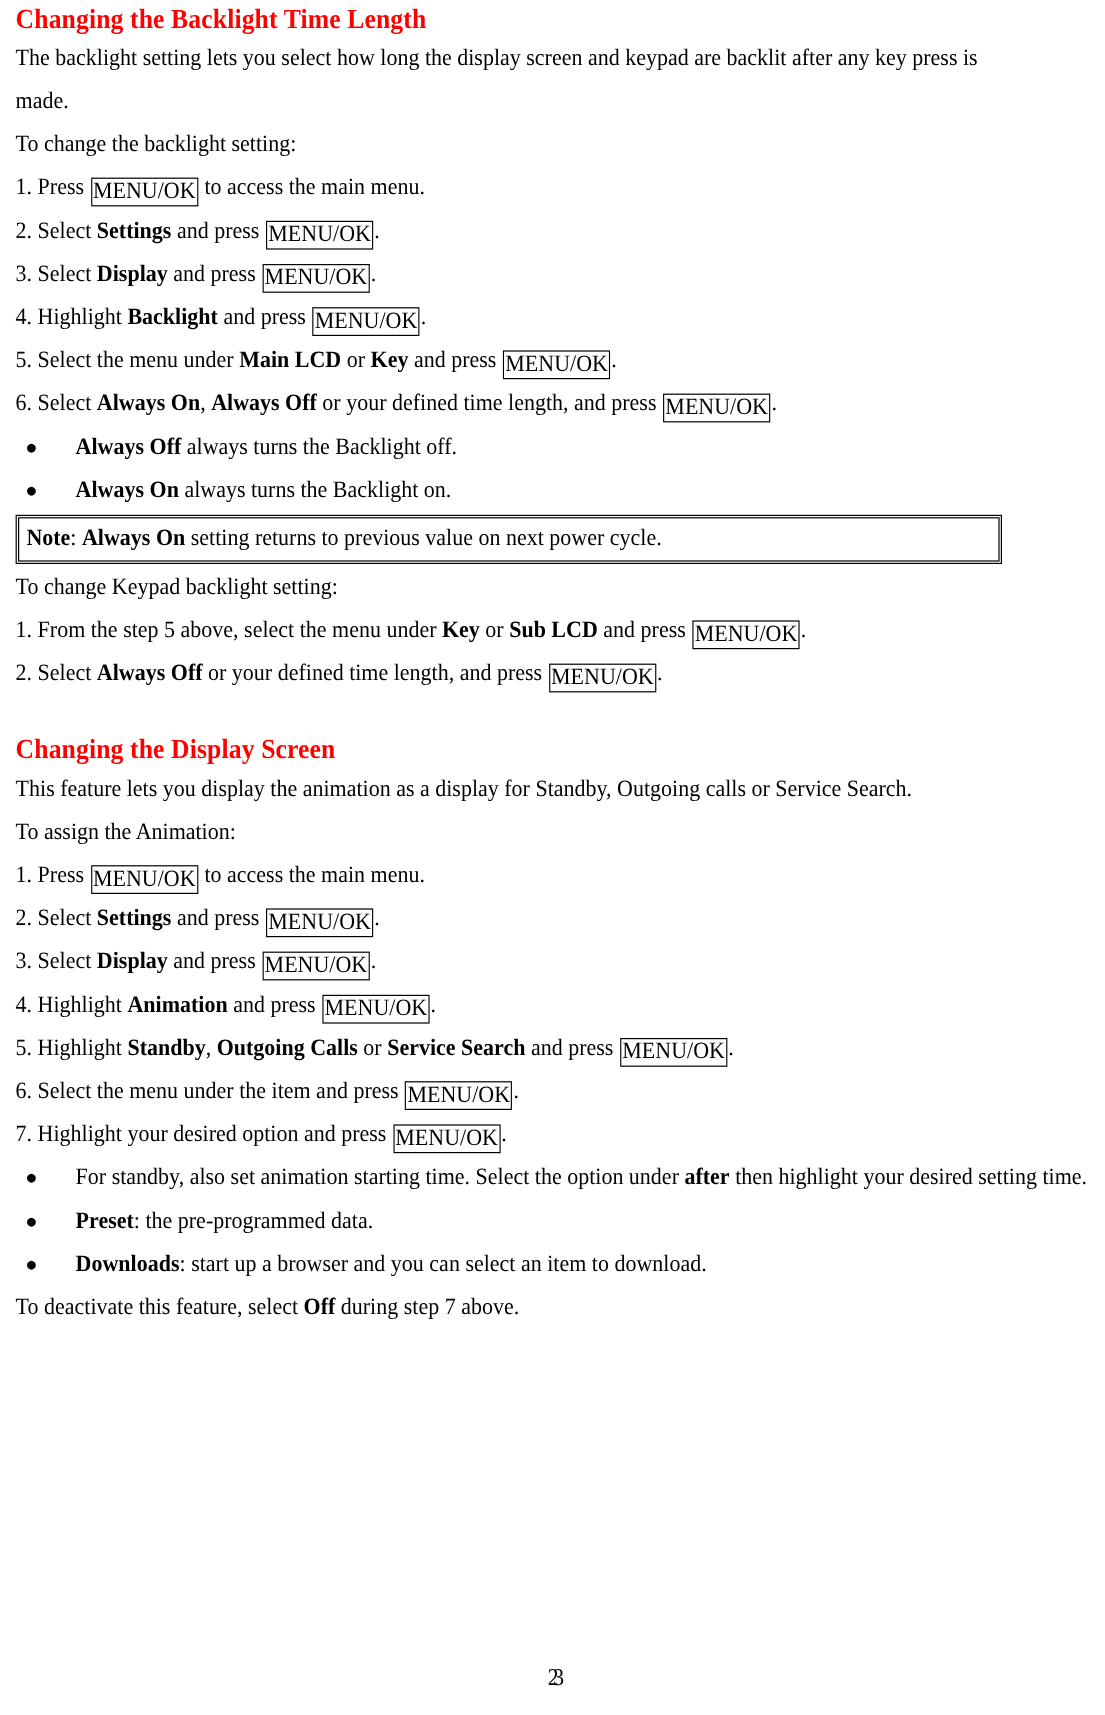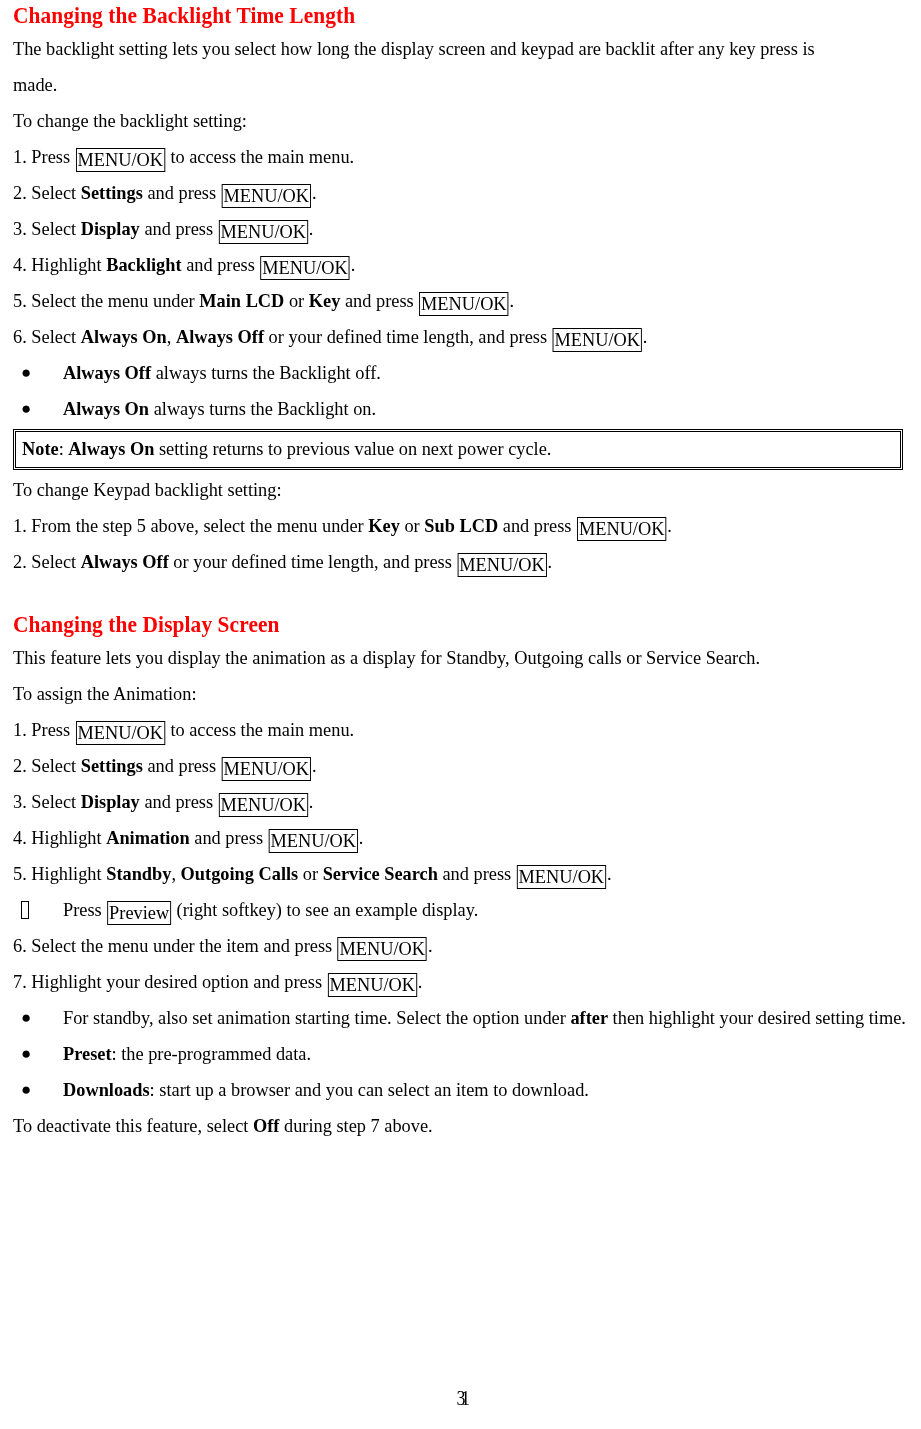--- a/index.html
+++ b/index.html
@@ -70,21 +70,21 @@
     line-height: 22px;
     margin: 0 1px;
     vertical-align: -3px;
   }
 
   
   .notebox {
     border: 1px solid #000;
     padding: 1px;
     margin: 2px 0 2px 0;
-    width: 890px;
+    width: 822px;
     box-sizing: border-box;
   }
   .notebox-inner {
     border: 1px solid #000;
     padding: 2px 6px 3px 6px;
     font-size: 19.5px;
     line-height: 30px;
     white-space: nowrap;
   }
   .notebox-inner .txt {
@@ -234,24 +234,20 @@
     </div>
 
     <div class="line">
       <span>4. Highlight </span><b>Animation</b><span> and press </span><span class="keybox">MENU/OK</span><span>.</span>
     </div>
 
     <div class="line">
       <span>5. Highlight </span><b>Standby</b><span>, </span><b>Outgoing Calls</b><span> or </span><b>Service Search</b><span> and press </span><span class="keybox">MENU/OK</span><span>.</span>
     </div>
 
-    <div class="bullet-row">
-      <span class="marker tofu"></span>
-      <span class="btext"><span>Press </span><span class="keybox">Preview</span><span> (right softkey) to see an example display.</span></span>
-    </div>
 
     <div class="line">
       <span>6. Select the menu under the item and press </span><span class="keybox">MENU/OK</span><span>.</span>
     </div>
 
     <div class="line">
       <span>7. Highlight your desired option and press </span><span class="keybox">MENU/OK</span><span>.</span>
     </div>
 
     <div class="bullet-row multi">
@@ -269,15 +265,15 @@
       <span class="btext"><b>Downloads</b><span>: start up a browser and you can select an item to download.</span></span>
     </div>
 
     <div class="line">
       <span>To deactivate this feature, select </span><b>Off</b><span> during step 7 above.</span>
     </div>
 
   </div>
 
   <div class="footer">
-    <span class="pgnum">31</span>
+    <span class="pgnum">23</span>
   </div>
 </div>
 
 </body></html>

